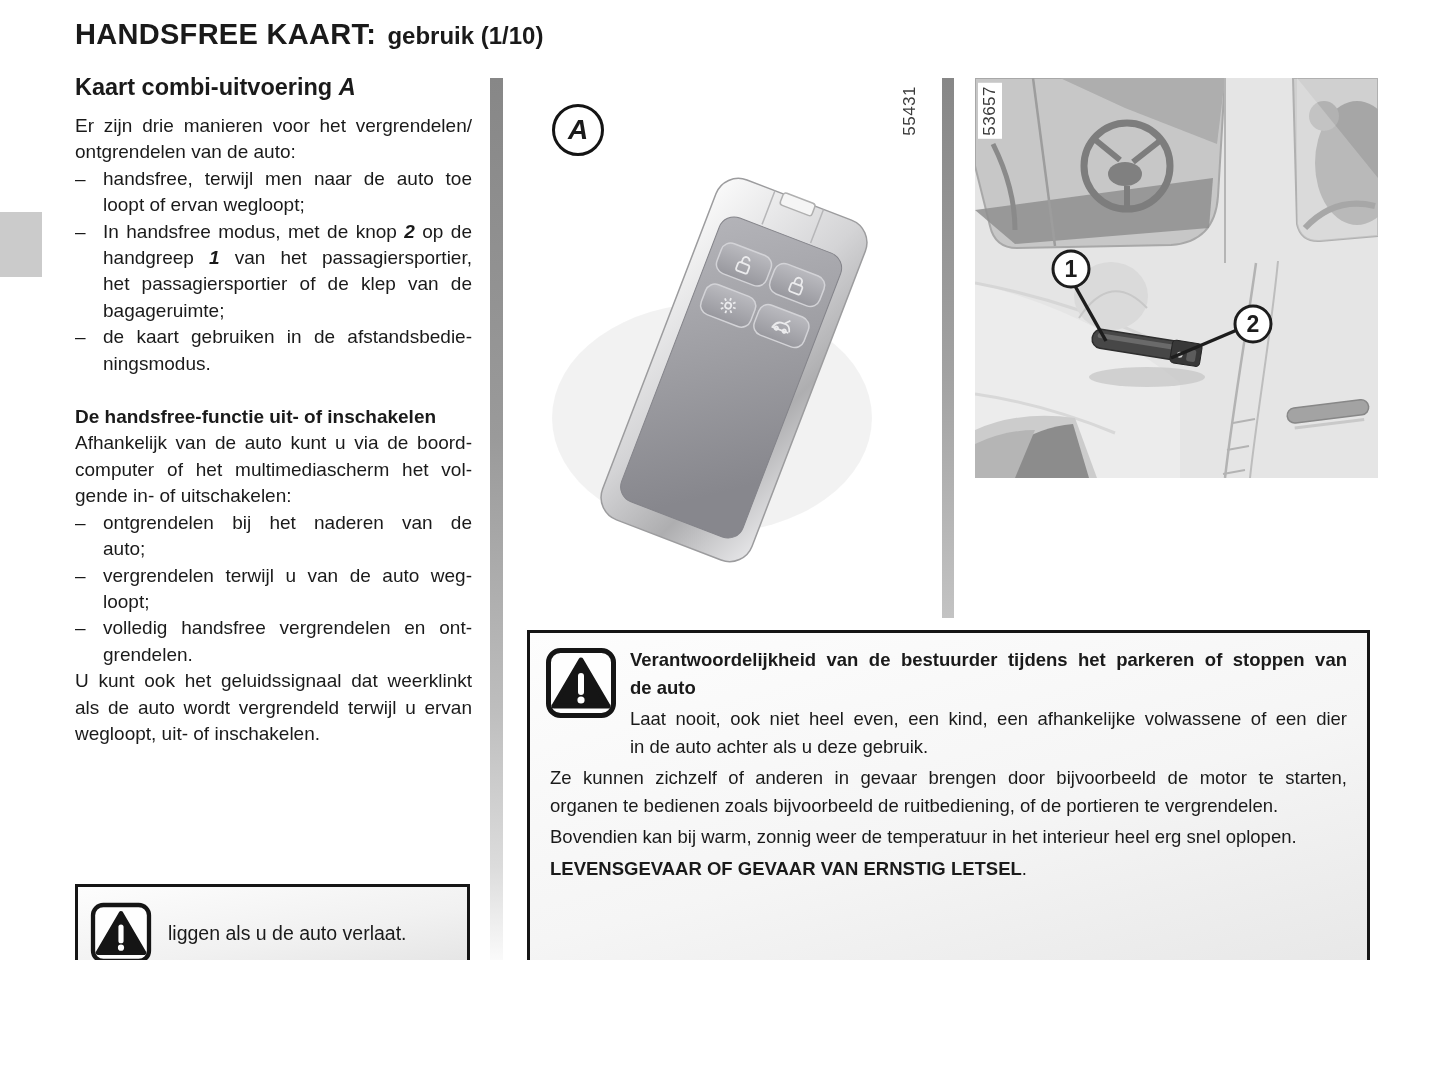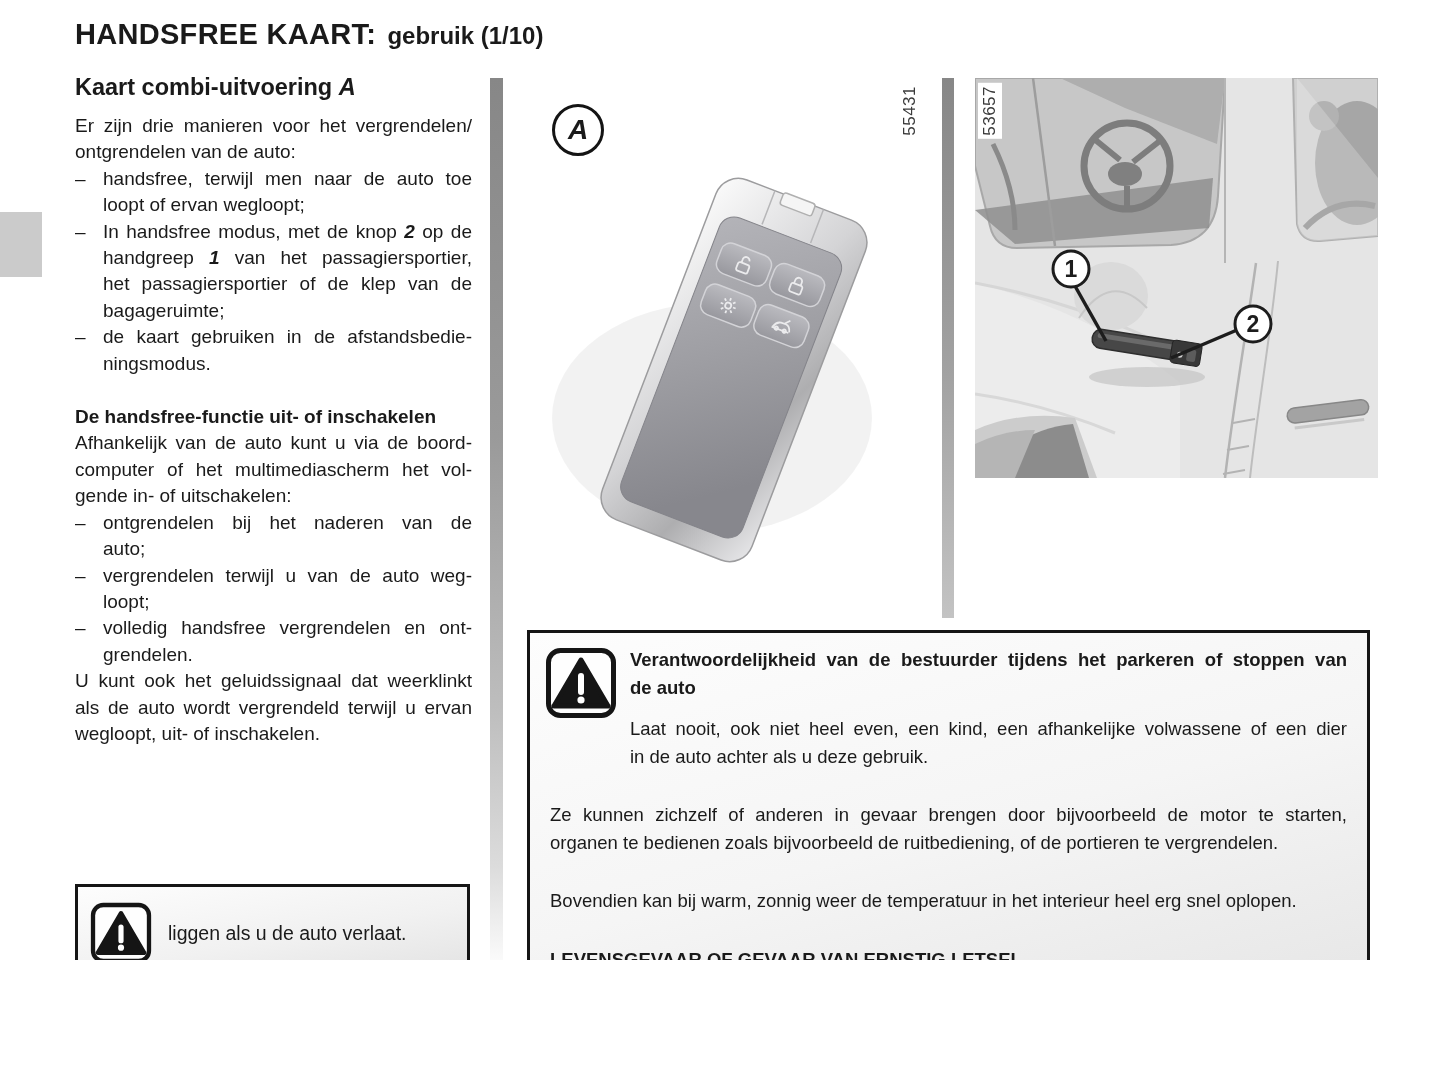--- a/index.html
+++ b/index.html
@@ -43,22 +43,22 @@
   .vlabel-card{left:378px;top:8px;}
   .vlabel-van{left:3px;top:5px;background:#fff;padding:3px 2px;}
 
   
   .warn-large{position:absolute;left:527px;top:630px;width:843px;height:348px;box-sizing:border-box;
     border:3px solid #151515;padding:13px 20px;font-size:18.5px;line-height:27.5px;
     background:linear-gradient(165deg,#fdfdfd 0%,#f5f5f5 55%,#e7e7e7 100%);}
   .warn-icon-lg{position:absolute;left:15px;top:14px;width:72px;height:72px;}
   .warn-indent{margin-left:80px;}
   .warn-title{font-weight:bold;}
-  .warn-para{margin-top:14px;}
-  .warn-para-full{margin-left:0;margin-top:31px;}
+  .warn-para{margin-top:4px;}
+  .warn-para-full{margin-left:0;margin-top:4px;}
 
   .warn-small{position:absolute;left:75px;top:884px;width:395px;height:97px;box-sizing:border-box;
     border:3px solid #151515;background:linear-gradient(170deg,#fdfdfd 0%,#f1f1f1 55%,#e2e2e2 100%);
     display:flex;align-items:center;padding:0 12px;gap:16px;}
   .warn-icon-sm{width:62px;height:62px;flex:0 0 auto;}
   .warn-small-text{font-size:19.5px;line-height:26px;width:292px;}
 
   .page-number{position:absolute;left:72px;top:1001px;font-size:19px;text-align:right;}
 </style>
 </head>

